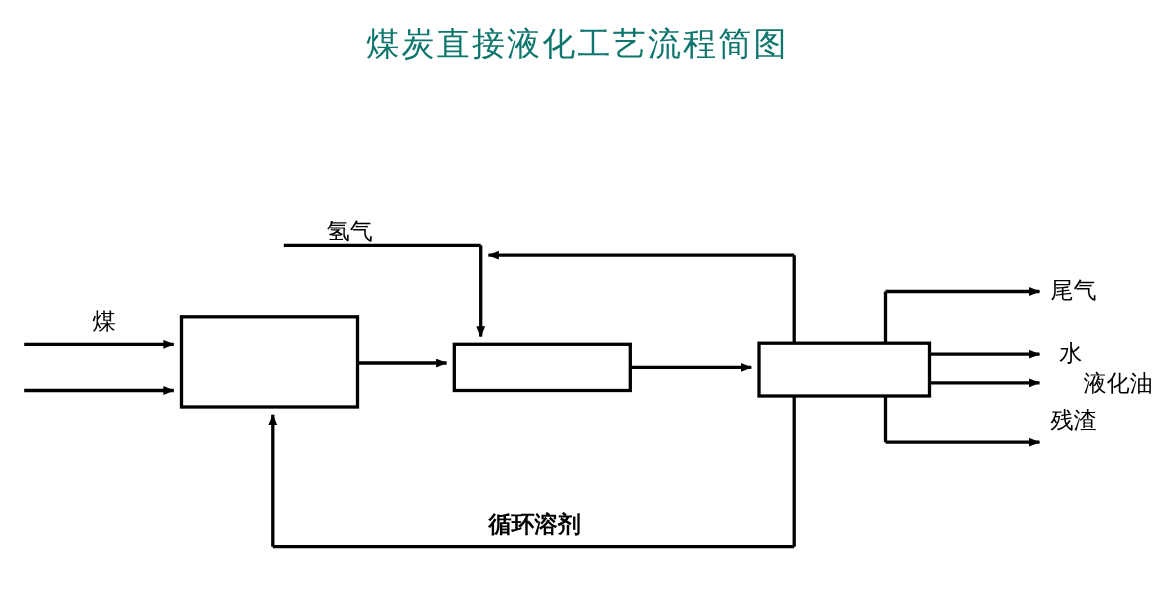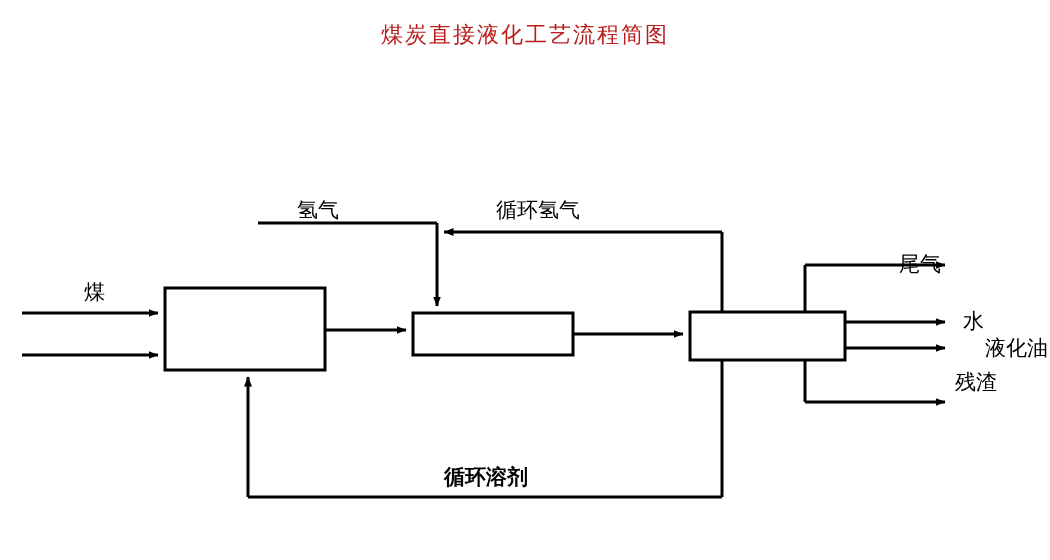--- a/index.html
+++ b/index.html
@@ -17,23 +17,23 @@
     height: 560px;
     background: #ffffff;
     overflow: hidden;
   }
   .title {
     position: absolute;
     left: 0;
     top: 20px;
     width: 1050px;
     text-align: center;
-    font-size: 22px;
+    font-size: 30px;
     letter-spacing: 2px;
-    color: #b91c1c;
+    color: #0f766e;
   }
   .diagram-svg {
     position: absolute;
     left: 0;
     top: 0;
   }
   .lbl {
     position: absolute;
     font-size: 21px;
     white-space: nowrap;
@@ -90,25 +90,24 @@
       <path d="M722,497 L248,497"></path>
       <path d="M248,497 L248,377" marker-end="url(#arrow)"></path>
 
     </g>
   </svg>
 
   <div class="lbl" style="left:84px; top:278px;">煤</div>
 
   <div class="lbl" style="left:297px; top:196px;">氢气</div>
 
-  <div class="lbl" style="left:496px; top:196px;">循环氢气</div>
 
   <div class="lbl" style="left:444px; top:463px;font-weight:bold;">循环溶剂</div>
 
-  <div class="lbl" style="left:899px; top:250px;">尾气</div>
+  <div class="lbl" style="left:955px; top:250px;">尾气</div>
 
   <div class="lbl" style="left:963px; top:307px;">水</div>
 
   <div class="lbl" style="left:985px; top:334px;">液化油</div>
 
   <div class="lbl" style="left:955px; top:368px;">残渣</div>
 
 </div>
 
 </body></html>

